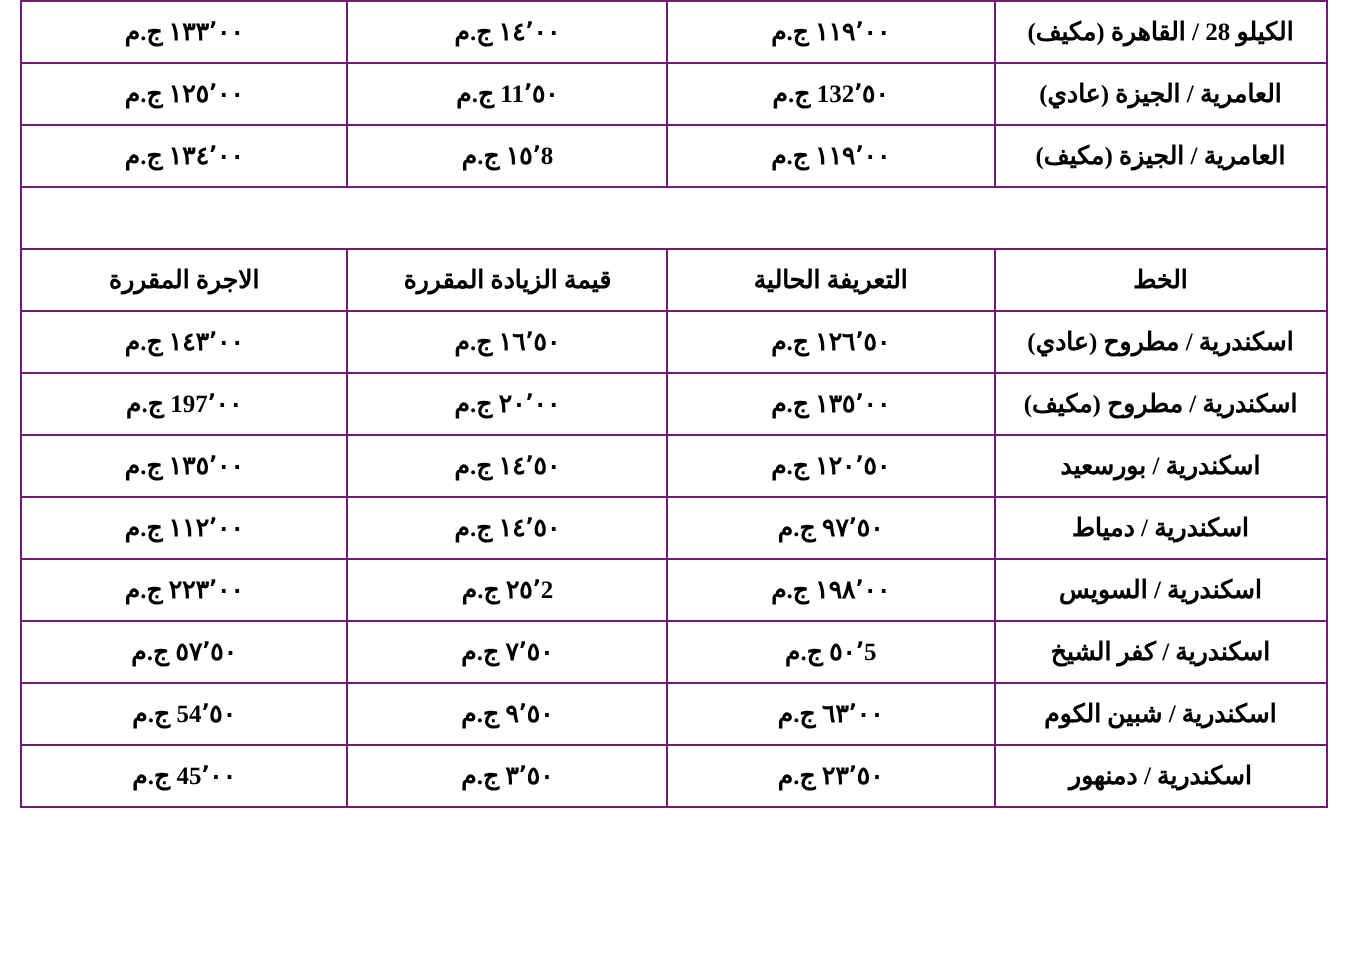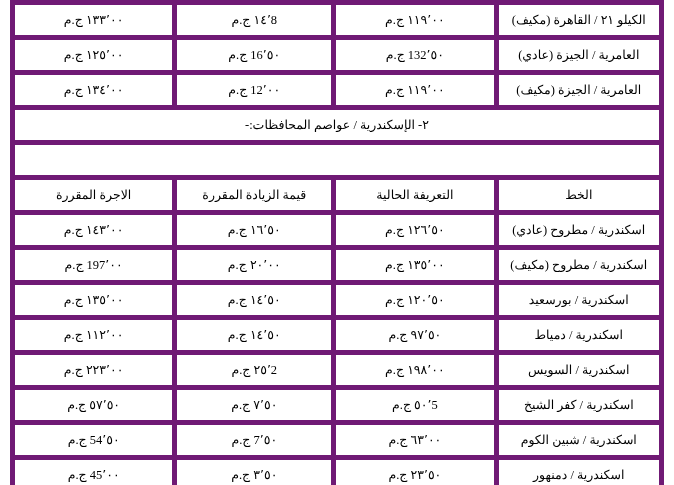--- a/index.html
+++ b/index.html
@@ -21,25 +21,25 @@
     box-sizing: border-box;
     padding: 0 10px;
   }
   table.fare-table {
     width: 654px;
     border-collapse: collapse;
     table-layout: fixed;
     direction: rtl;
   }
   table.fare-table td, table.fare-table th {
-    border: 5px solid #701a75;
+    border: 1px solid #701a75;
     text-align: center;
     vertical-align: middle;
     font-size: 12.5px;
-    font-weight: normal;
+    font-weight: bold;
     padding: 0;
     height: 30px;
     letter-spacing: 0.2px;
   }
   col.c-route  { width: 25.5%; }
   col.c-cur    { width: 25.0%; }
   col.c-inc    { width: 24.5%; }
   col.c-new    { width: 25.0%; }
 
   .row-top td { height: 29px; }
@@ -71,41 +71,38 @@
 <div class="page">
   <table class="fare-table">
     <colgroup>
       <col class="c-route">
       <col class="c-cur">
       <col class="c-inc">
       <col class="c-new">
     </colgroup>
     <tbody>
       <tr class="row-top data-row">
-        <td class="route-cell">الكيلو ٢١ / القاهرة (مكيف)</td>
+        <td class="route-cell">الكيلو 28 / القاهرة (مكيف)</td>
         <td class="num-cell">١١٩٬٠٠ ج.م</td>
-        <td class="num-cell">١٤٬8 ج.م</td>
+        <td class="num-cell">١٤٬٠٠ ج.م</td>
         <td class="num-cell">١٣٣٬٠٠ ج.م</td>
       </tr>
       <tr class="row-top data-row">
         <td class="route-cell">العامرية / الجيزة (عادي)</td>
         <td class="num-cell">132٬٥٠ ج.م</td>
-        <td class="num-cell">16٬٥٠ ج.م</td>
+        <td class="num-cell">11٬٥٠ ج.م</td>
         <td class="num-cell">١٢٥٬٠٠ ج.م</td>
       </tr>
       <tr class="row-top data-row">
         <td class="route-cell">العامرية / الجيزة (مكيف)</td>
         <td class="num-cell">١١٩٬٠٠ ج.م</td>
-        <td class="num-cell">12٬٠٠ ج.م</td>
+        <td class="num-cell">١٥٬8 ج.م</td>
         <td class="num-cell">١٣٤٬٠٠ ج.م</td>
       </tr>
 
-      <tr class="section-title-row">
-        <td colspan="4">٢- الإسكندرية / عواصم المحافظات:-</td>
-      </tr>
 
       <tr class="spacer-row">
         <td colspan="4"></td>
       </tr>
 
       <tr class="head-row">
         <td>الخط</td>
         <td>التعريفة الحالية</td>
         <td>قيمة الزيادة المقررة</td>
         <td>الاجرة المقررة</td>
@@ -143,21 +140,21 @@
       </tr>
       <tr class="data-row">
         <td class="route-cell">اسكندرية / كفر الشيخ</td>
         <td class="num-cell">٥٠٬5 ج.م</td>
         <td class="num-cell">٧٬٥٠ ج.م</td>
         <td class="num-cell">٥٧٬٥٠ ج.م</td>
       </tr>
       <tr class="data-row">
         <td class="route-cell">اسكندرية / شبين الكوم</td>
         <td class="num-cell">٦٣٬٠٠ ج.م</td>
-        <td class="num-cell">7٬٥٠ ج.م</td>
+        <td class="num-cell">٩٬٥٠ ج.م</td>
         <td class="num-cell">54٬٥٠ ج.م</td>
       </tr>
       <tr class="data-row">
         <td class="route-cell">اسكندرية / دمنهور</td>
         <td class="num-cell">٢٣٬٥٠ ج.م</td>
         <td class="num-cell">٣٬٥٠ ج.م</td>
         <td class="num-cell">45٬٠٠ ج.م</td>
       </tr>
     </tbody>
   </table>

